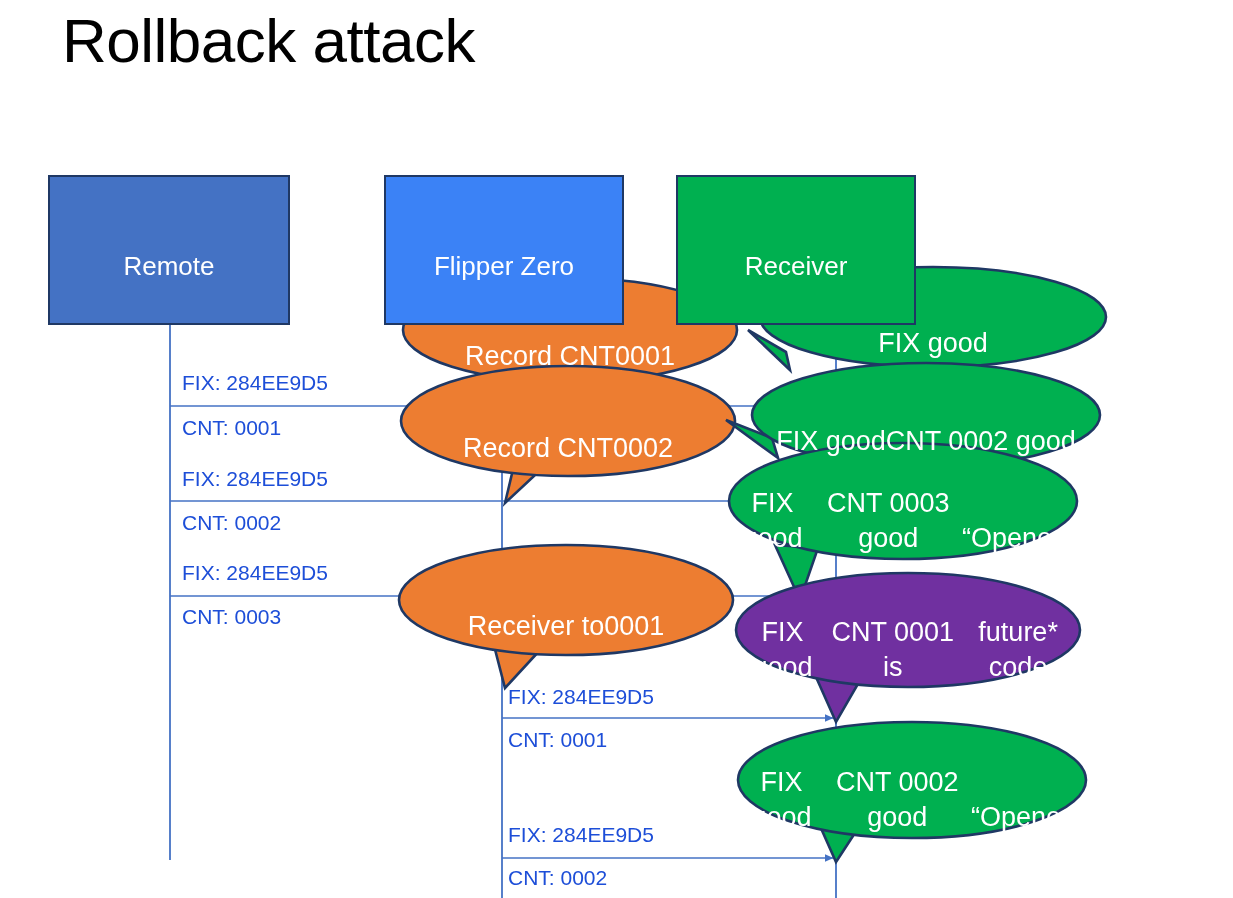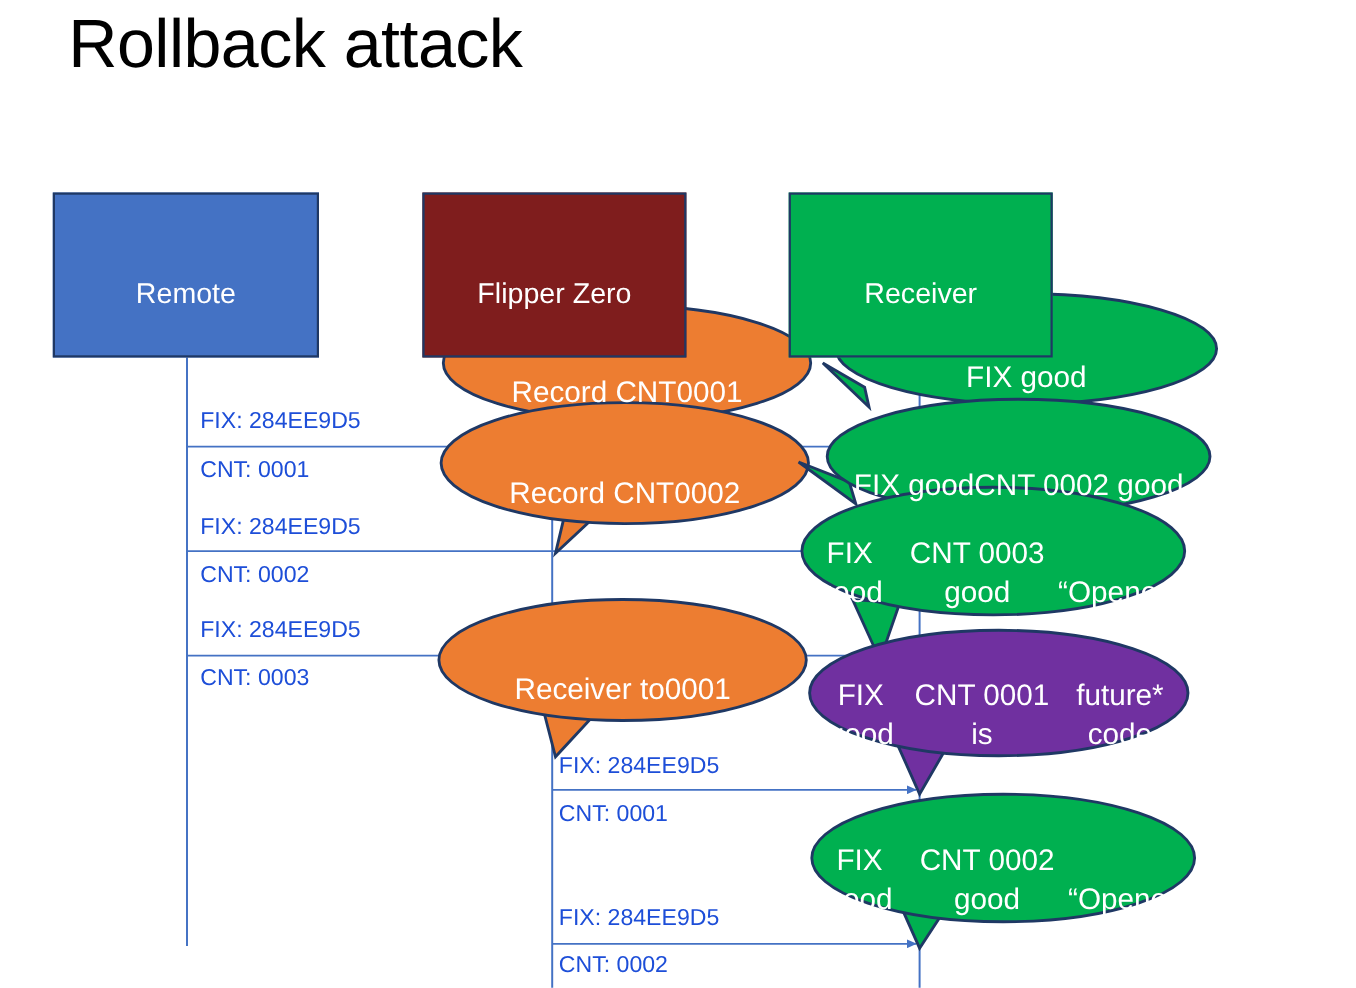--- a/index.html
+++ b/index.html
@@ -70,25 +70,25 @@
 
     <line x1="502" y1="718" x2="833" y2="718" stroke="#4472C4" stroke-width="1.6" marker-end="url(#arrow)"></line>
 
     <line x1="502" y1="858" x2="833" y2="858" stroke="#4472C4" stroke-width="1.6" marker-end="url(#arrow)"></line>
   </svg>
 
   <div class="actor" style="left:48px;top:175px;width:242px;height:150px;background:#4472C4;">
     <span>Remote</span>
   </div>
 
-  <div class="actor" style="left:384px;top:175px;width:240px;height:150px;background:#7f1d1d;">
+  <div class="actor" style="left:384px;top:175px;width:240px;height:150px;background:#3b82f6;">
     <span>Flipper Zero</span>
   </div>
 
-  <div class="actor" style="left:717px;top:175px;width:240px;height:150px;background:#00B050;">
+  <div class="actor" style="left:676px;top:175px;width:240px;height:150px;background:#00B050;">
     <span>Receiver</span>
   </div>
 
   <svg class="layer shapes" viewBox="0 0 1233 898">
 
     <g>
       <path d="M520,348 L505,395 L560,352 Z" fill="#ED7D31" stroke="#1F3864" stroke-width="2.6"></path>
       <ellipse cx="570" cy="330" rx="167" ry="52" fill="#ED7D31" stroke="#1F3864" stroke-width="2.6"></ellipse>
     </g>
 

